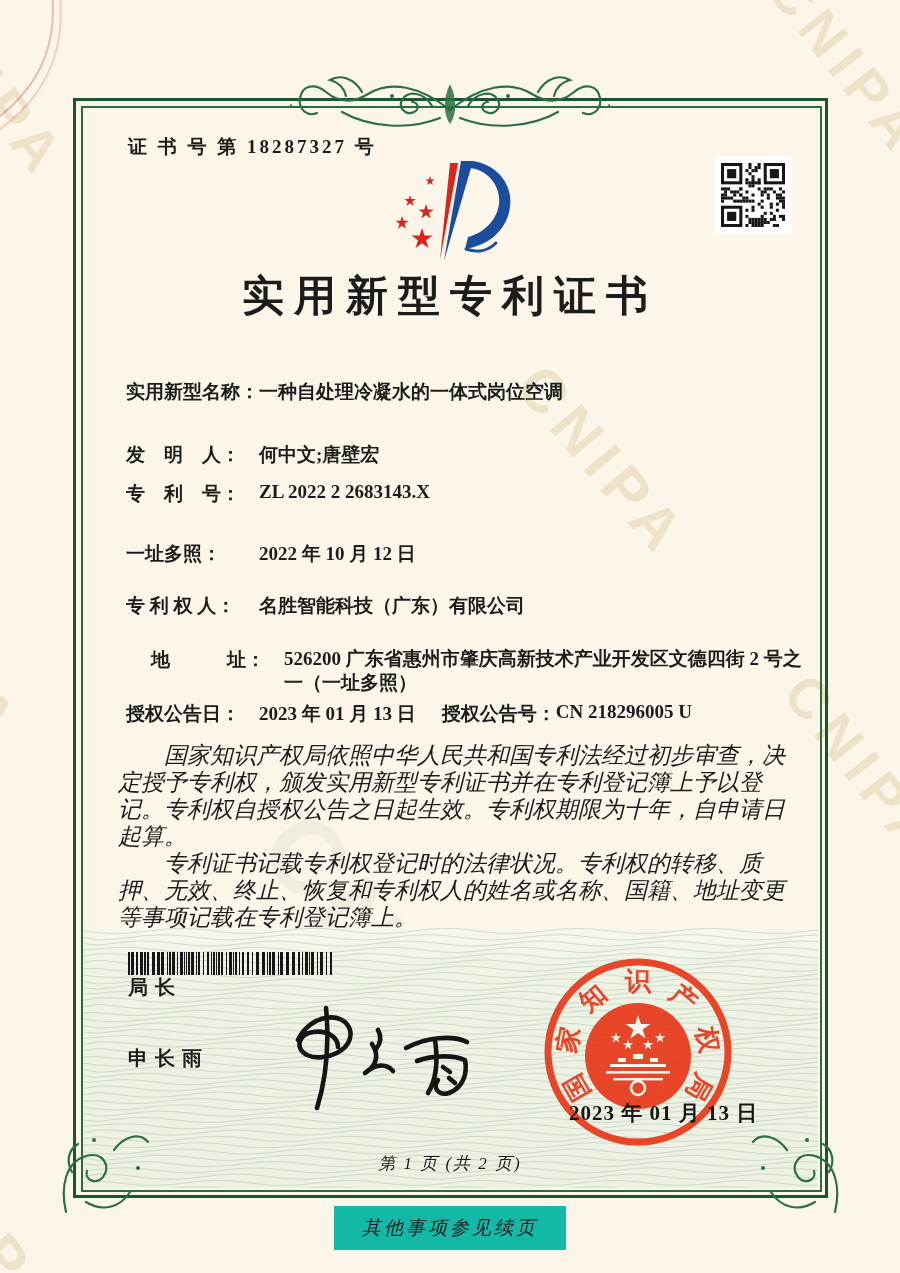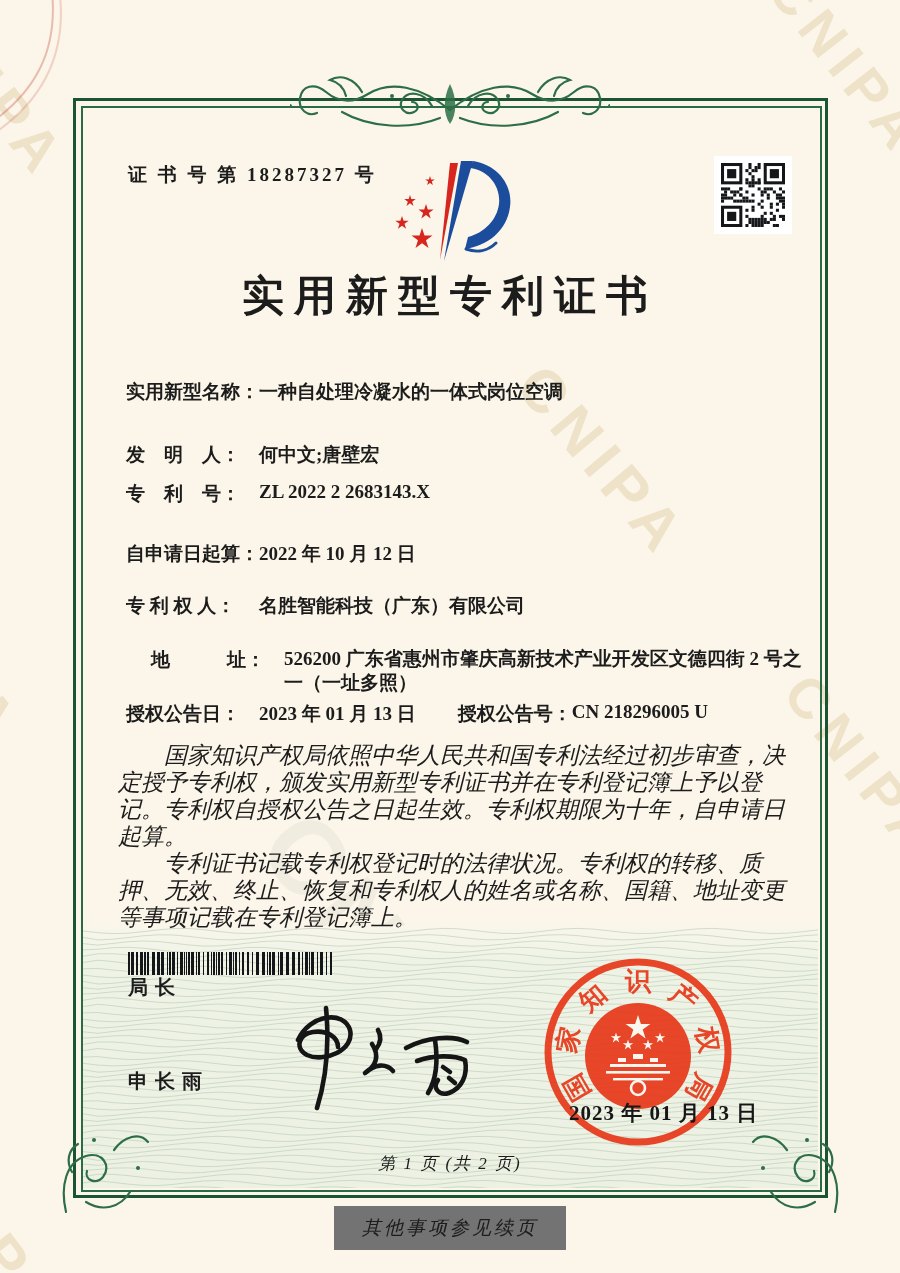--- a/index.html
+++ b/index.html
@@ -8,41 +8,41 @@
   .abs{position:absolute;}
   
   .wm{position:absolute;font-family:"Liberation Sans","DejaVu Sans",sans-serif;
       font-weight:bold;color:#e4d2ae;opacity:.55;letter-spacing:9px;pointer-events:none;
       transform-origin:left top;}
   .wm-gray{color:#9a9a92;opacity:.10;}
   
   .frame-outer{left:73px;top:98px;width:749px;height:1094px;border:3px solid #1b5434;}
   .frame-inner{left:81px;top:106px;width:737px;height:1082px;border:2px solid #2a6a44;}
   
-  .cert-no{left:128px;top:162px;font-size:19px;letter-spacing:3px;font-weight:600;}
+  .cert-no{left:128px;top:134px;font-size:19px;letter-spacing:3px;font-weight:600;}
   .title{left:0;top:268px;width:900px;text-align:center;font-size:42px;font-weight:700;
          letter-spacing:10px;}
   .frow{position:absolute;display:flex;font-size:19px;font-weight:600;}
   .flabel{width:133px;flex-shrink:0;white-space:nowrap;}
   .fvalue{white-space:nowrap;}
   .fvalue.wrap{white-space:normal;width:520px;line-height:24px;}
-  .pair2{margin-left:42px;display:flex;}
+  .pair2{margin-left:26px;display:flex;}
   
   .paras{left:118px;top:742px;width:670px;font-size:23px;line-height:27px;
          font-style:italic;font-weight:500;}
   .paras p{margin:0;text-indent:2em;}
   
   .band{left:83px;top:926px;width:735px;height:262px;
         background:linear-gradient(#f9f6ec,#eef3e6 14%,#ecf1e3);}
   
   .bureau{left:128px;font-size:20px;letter-spacing:7px;font-weight:600;}
   .pageinfo{left:0;top:1152px;width:900px;text-align:center;font-size:17px;
             font-style:italic;letter-spacing:2px;}
   .note{left:0;top:1206px;width:900px;text-align:center;}
-  .note span{display:inline-block;background:#737373;padding:9px 28px;font-size:19px;
+  .note span{display:inline-block;background:#14b8a6;padding:9px 28px;font-size:19px;
              font-style:italic;letter-spacing:3px;}
   .seal-date{left:556px;top:1099px;width:215px;text-align:center;font-size:21px;
              font-weight:700;letter-spacing:1px;color:#161616;}
   #seal-ring-text text{font-size:26px;font-weight:700;fill:#e8391b;text-anchor:middle;
              font-family:"Liberation Serif",serif;}
   svg{display:block;}
 </style>
 </head>
 <body>
 
@@ -294,21 +294,21 @@
 </div>
 <div class="frow" style="left:126px;top:432px;margin-top:10px;">
   <div class="flabel">发　明　人：</div>
   <div class="fvalue">何中文;唐壁宏</div>
 </div>
 <div class="frow" style="left:126px;top:481px;">
   <div class="flabel">专　利　号：</div>
   <div class="fvalue">ZL 2022 2 2683143.X</div>
 </div>
 <div class="frow" style="left:126px;top:541px;">
-  <div class="flabel">自申请日起算：</div>
+  <div class="flabel">一址多照：</div>
   <div class="fvalue">2022 年 10 月 12 日</div>
 </div>
 <div class="frow" style="left:126px;top:593px;font-family:Liberation Serif, serif;">
   <div class="flabel">专 利 权 人：</div>
   <div class="fvalue">名胜智能科技（广东）有限公司</div>
 </div>
 <div class="frow" style="left:126px;top:647px;margin-left:25px;">
   <div class="flabel">地　　　址：</div>
   <div class="fvalue wrap">526200 广东省惠州市肇庆高新技术产业开发区文德四街 2 号之一（一址多照）</div>
 </div>
@@ -376,21 +376,21 @@
     <rect x="177" y="0" width="3" height="23" fill="#15161a"></rect>
     <rect x="181" y="0" width="1" height="23" fill="#15161a"></rect>
     <rect x="183" y="0" width="3" height="23" fill="#15161a"></rect>
     <rect x="189" y="0" width="1" height="23" fill="#15161a"></rect>
     <rect x="192" y="0" width="3" height="23" fill="#15161a"></rect>
     <rect x="198" y="0" width="1" height="23" fill="#15161a"></rect>
     <rect x="202" y="0" width="2" height="23" fill="#15161a"></rect>
   </svg>
 
 <div class="abs bureau" style="top:974px;">局长</div>
-<div class="abs bureau" style="top:1068px;text-align:right;">申长雨</div>
+<div class="abs bureau" style="top:1045px;text-align:right;">申长雨</div>
 
 <svg class="abs" style="left:268px;top:1000px;" width="215" height="112" viewBox="0 0 215 112">
   <g fill="none" stroke="#151515" stroke-width="4.6" stroke-linecap="round" stroke-linejoin="round">
     <path d="M30,40 C42,14 76,10 82,30 C87,50 56,63 39,55 C26,48 31,34 45,32 C59,30 70,37 70,47"></path>
     <path d="M58,8 C61,40 59,76 49,108"></path>
     <path d="M110,30 C114,37 112,44 108,49"></path>
     <path d="M104,44 C112,56 108,66 97,73 C107,64 118,63 125,71"></path>
     <path d="M138,48 C158,37 185,35 199,42"></path>
     <path d="M167,40 C170,60 168,80 160,93"></path>
     <path d="M149,61 C165,55 186,55 197,60 C200,75 194,88 181,93 C171,96 164,88 170,80"></path>

